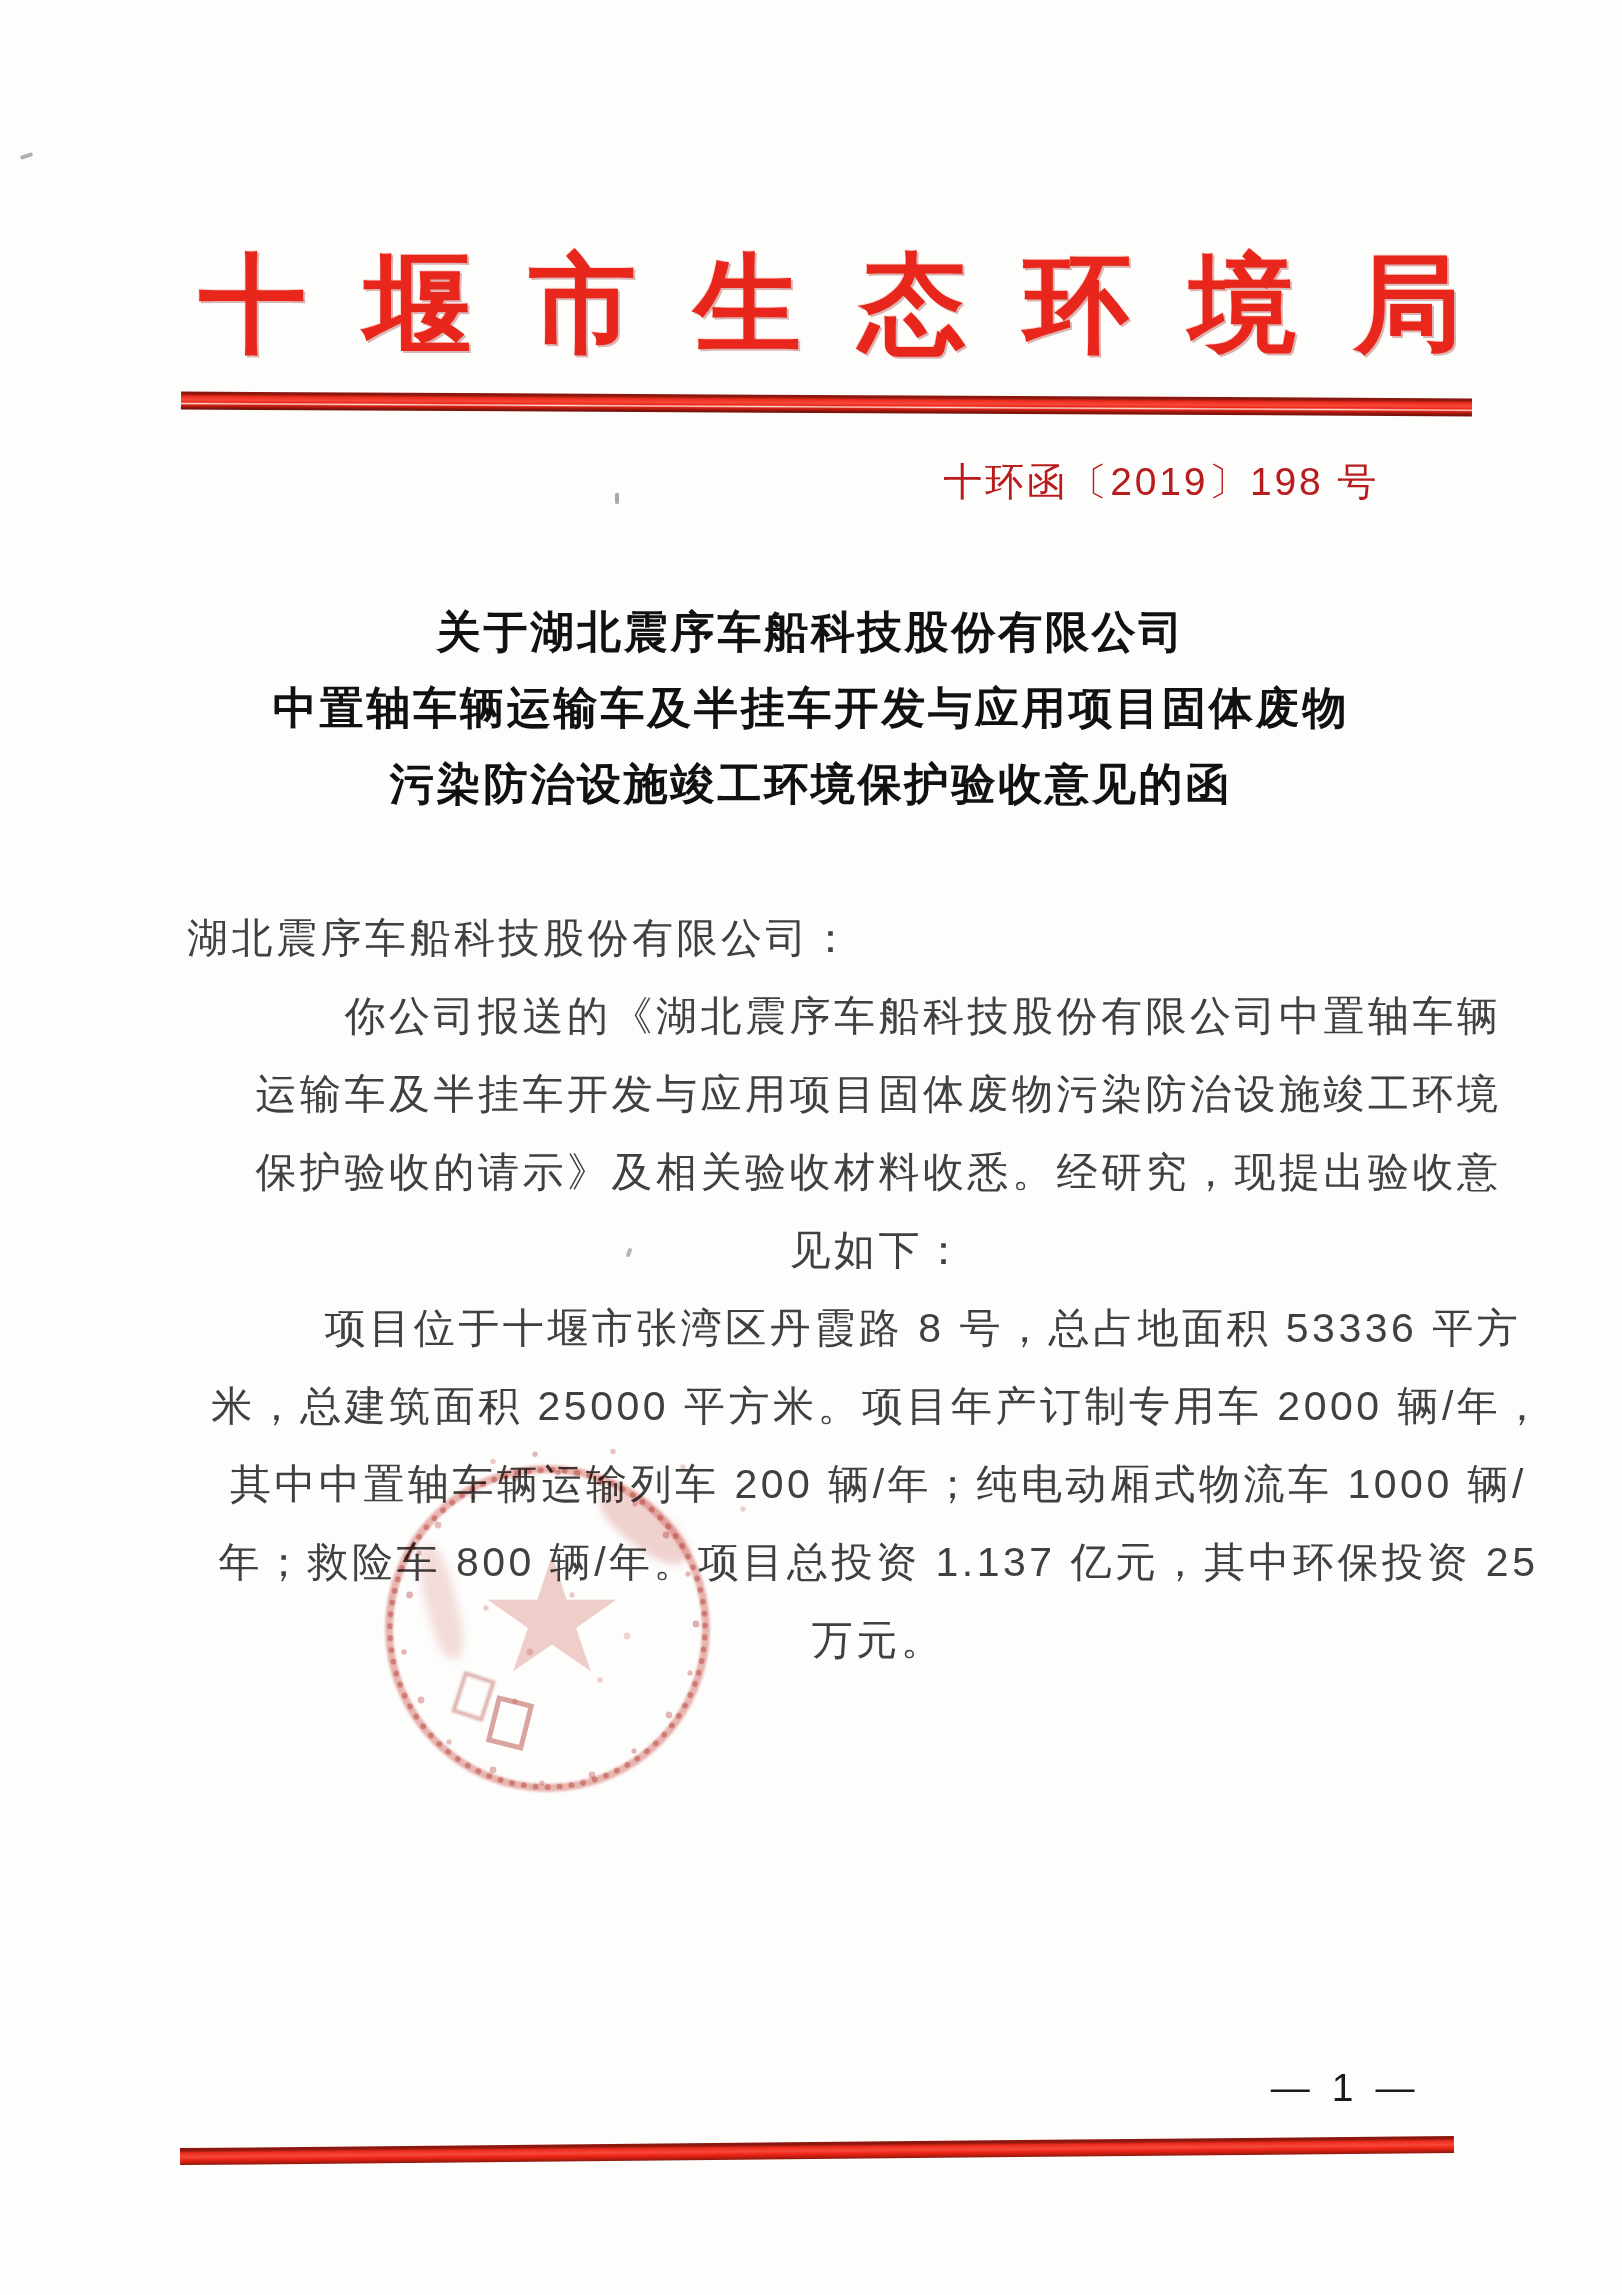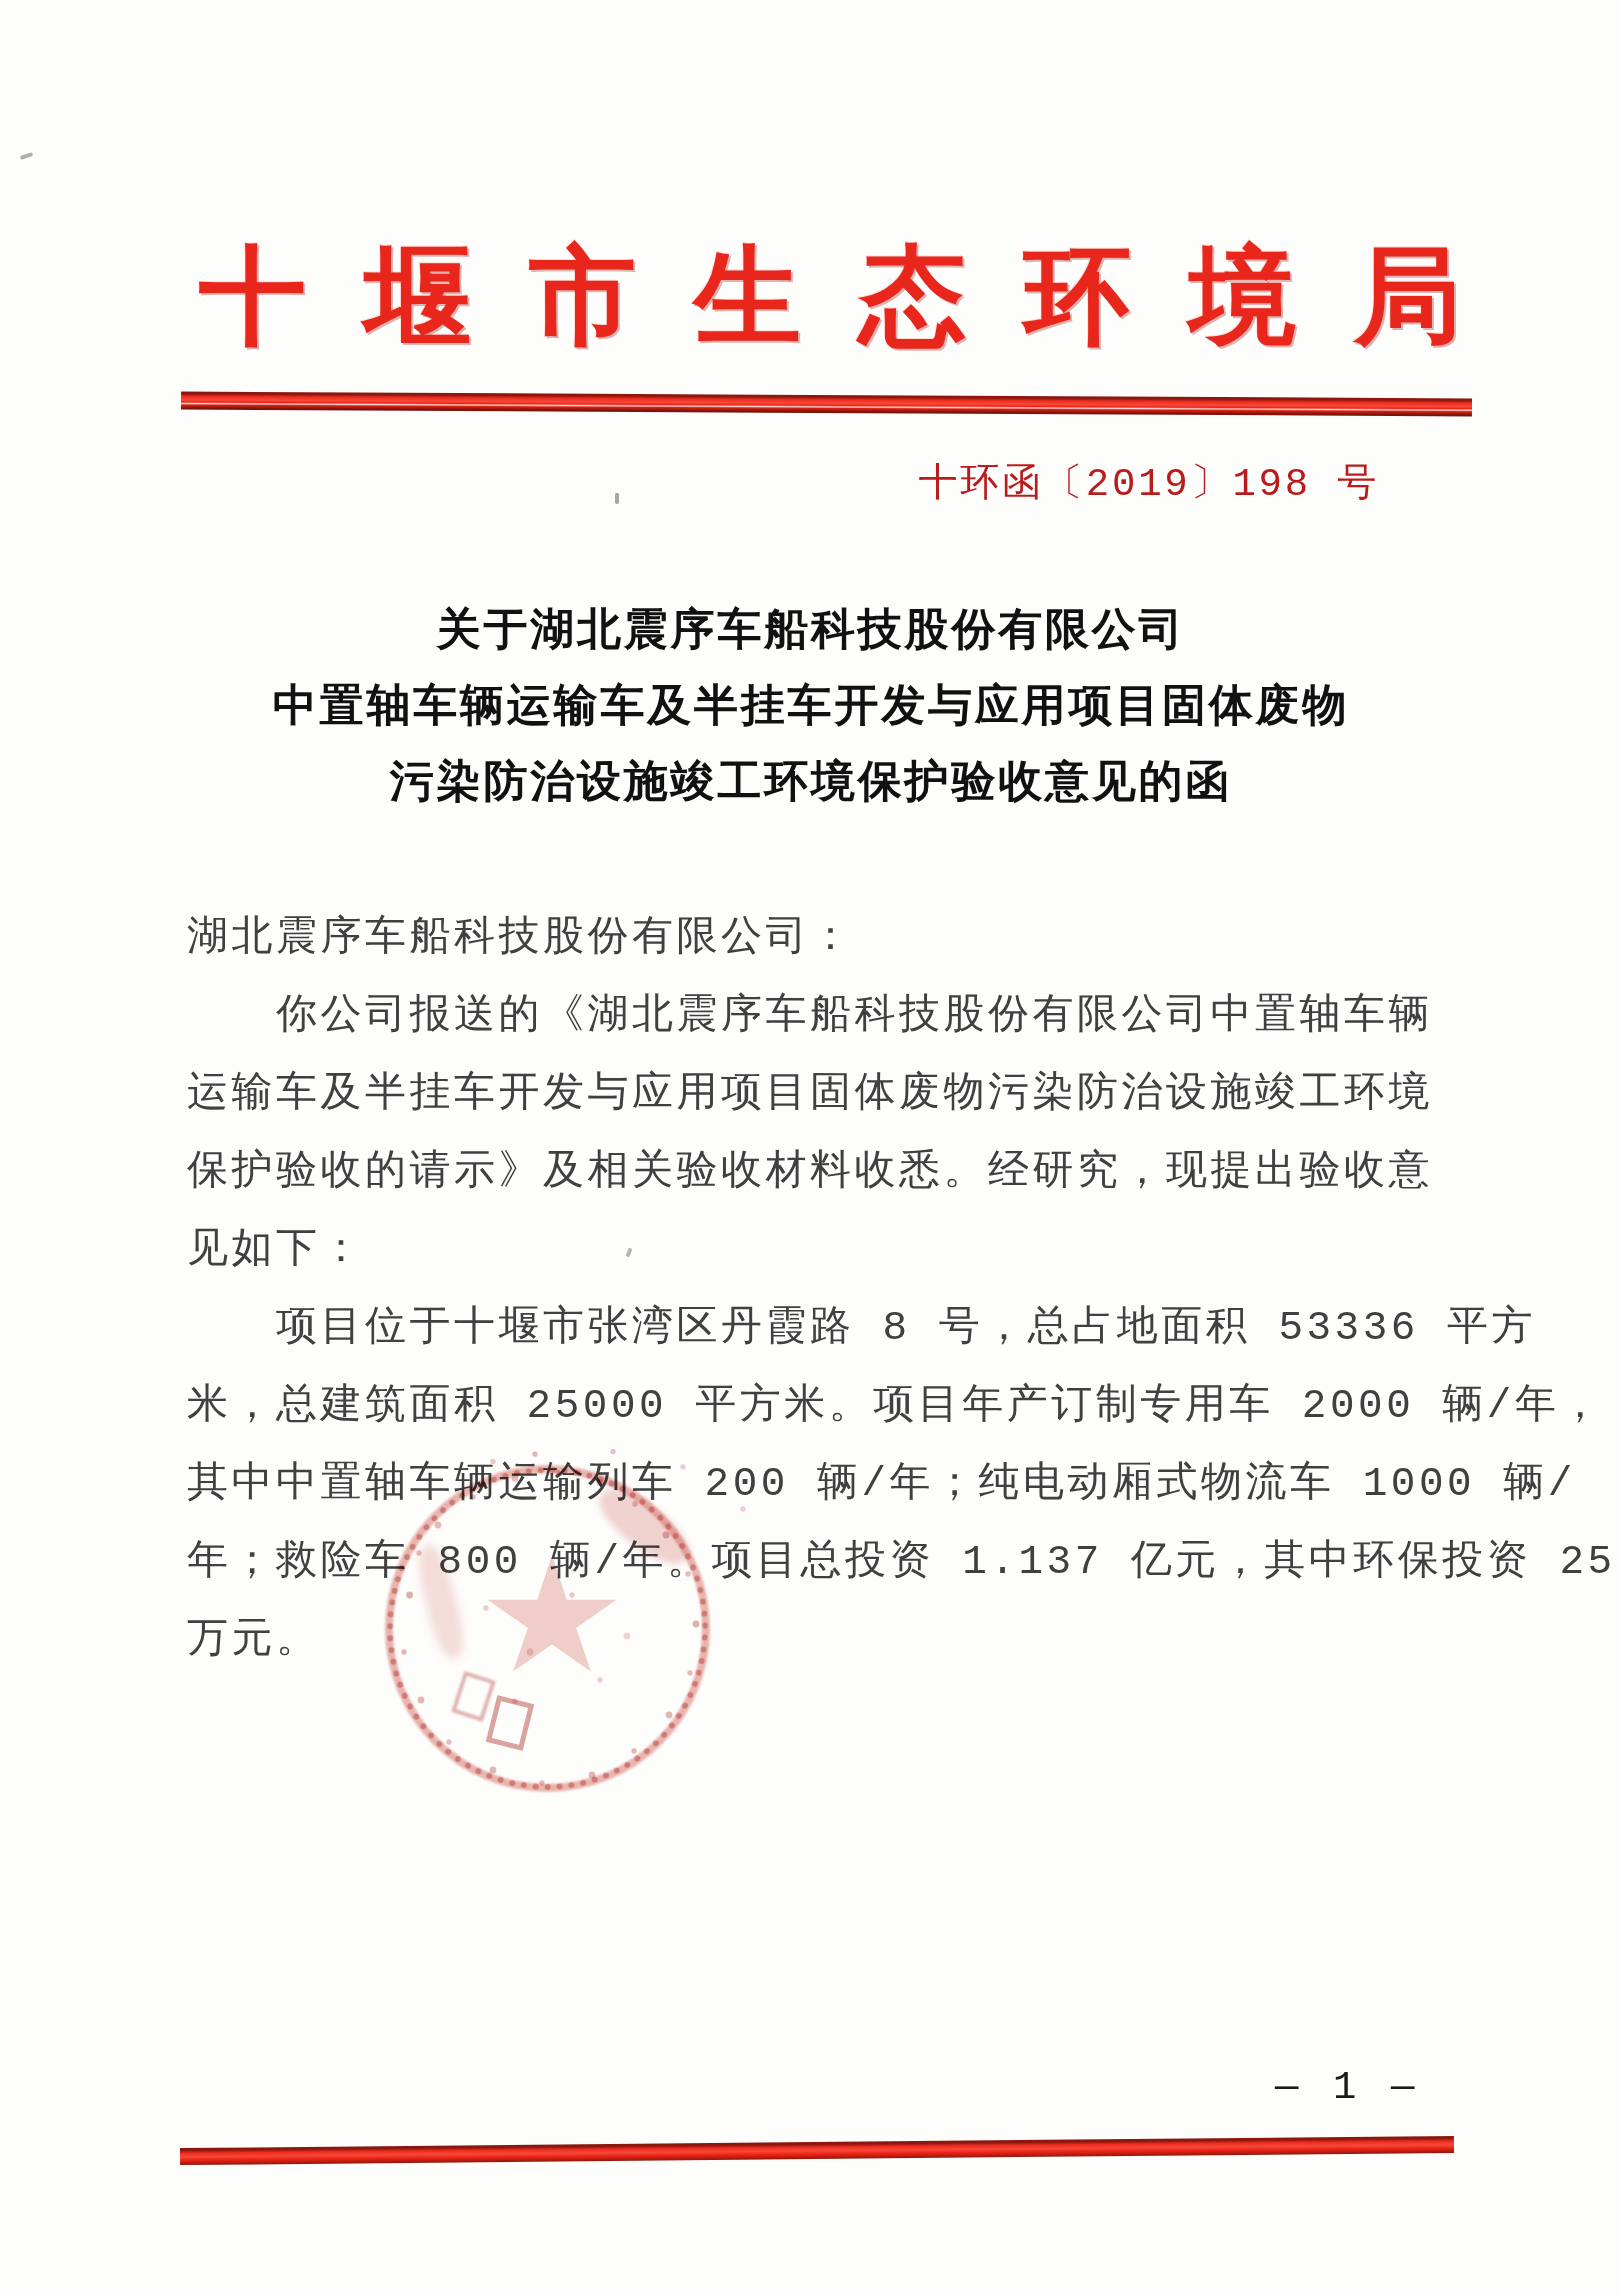--- a/index.html
+++ b/index.html
@@ -1,21 +1,21 @@
 <!DOCTYPE html>
 <html style="font-size:11.3px"><head>
 <meta charset="utf-8">
 <style>
   html,body{margin:0;padding:0;background:#e9e9e9;}
   .page{
     position:relative;
     width:1622px;height:2295px;
     background:#fdfdfc;
     overflow:hidden;
-    font-family:Liberation Mono, monospace;
+    font-family:Liberation Sans, sans-serif;
     color:#1c1c1c;
   }
   
   .agency-title{
     position:absolute;left:199px;top:248px;
     font-size:107px;line-height:113px;font-weight:900;
     letter-spacing:58px;white-space:nowrap;
     color:#e8261c;
     text-shadow:2.1px 2.1px 0 rgba(140,18,10,.30), -0.7px -0.7px 0 rgba(255,120,100,.25);
   }
@@ -36,21 +36,21 @@
     font-size:44px;line-height:76px;letter-spacing:2.8px;
     color:#111;
   }
   
   .body-block{
     position:absolute;left:187px;top:899px;width:1383px;
     font-size:41px;line-height:78px;letter-spacing:3.5px;
     color:#404040;
   }
   .para{white-space:pre;margin:0;}
-  .para.indent{text-indent:89px;}
+  .para.indent{text-indent:89px;text-align:center;}
   
   .seal{
     position:absolute;left:385px;top:1465px;width:325px;height:327px;
     mix-blend-mode:multiply;pointer-events:none;
   }
   .seal-ring{
     position:absolute;inset:0;border-radius:50%;
     border:8.5px solid rgba(201,62,50,.38);
     filter:blur(1.1px);
   }

